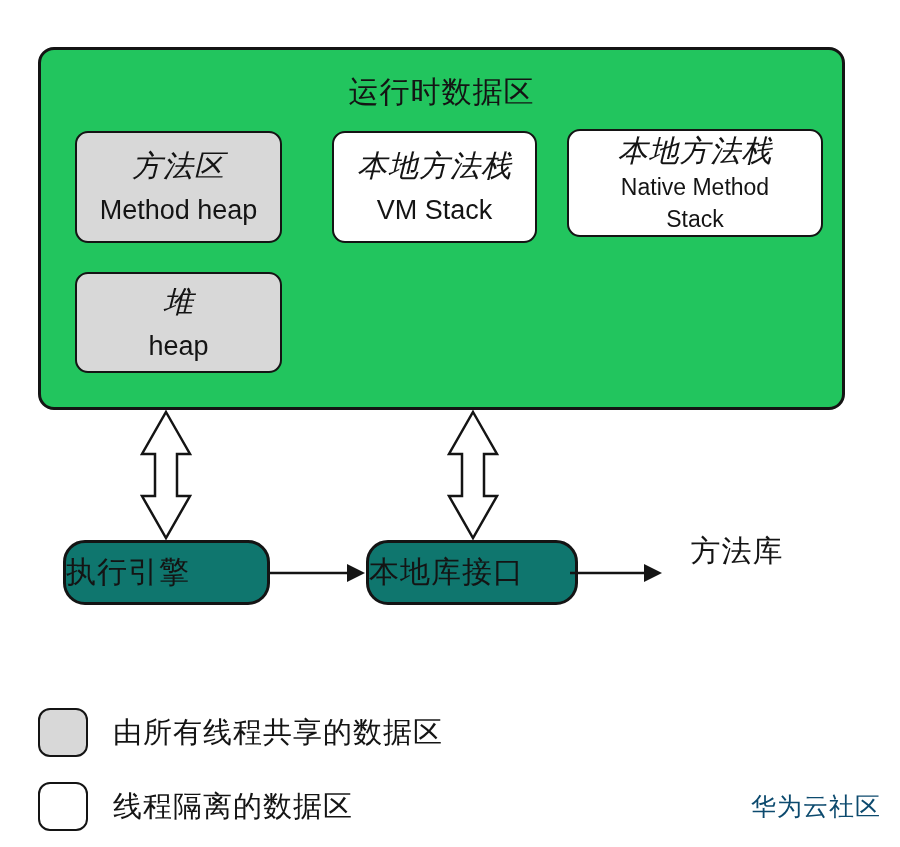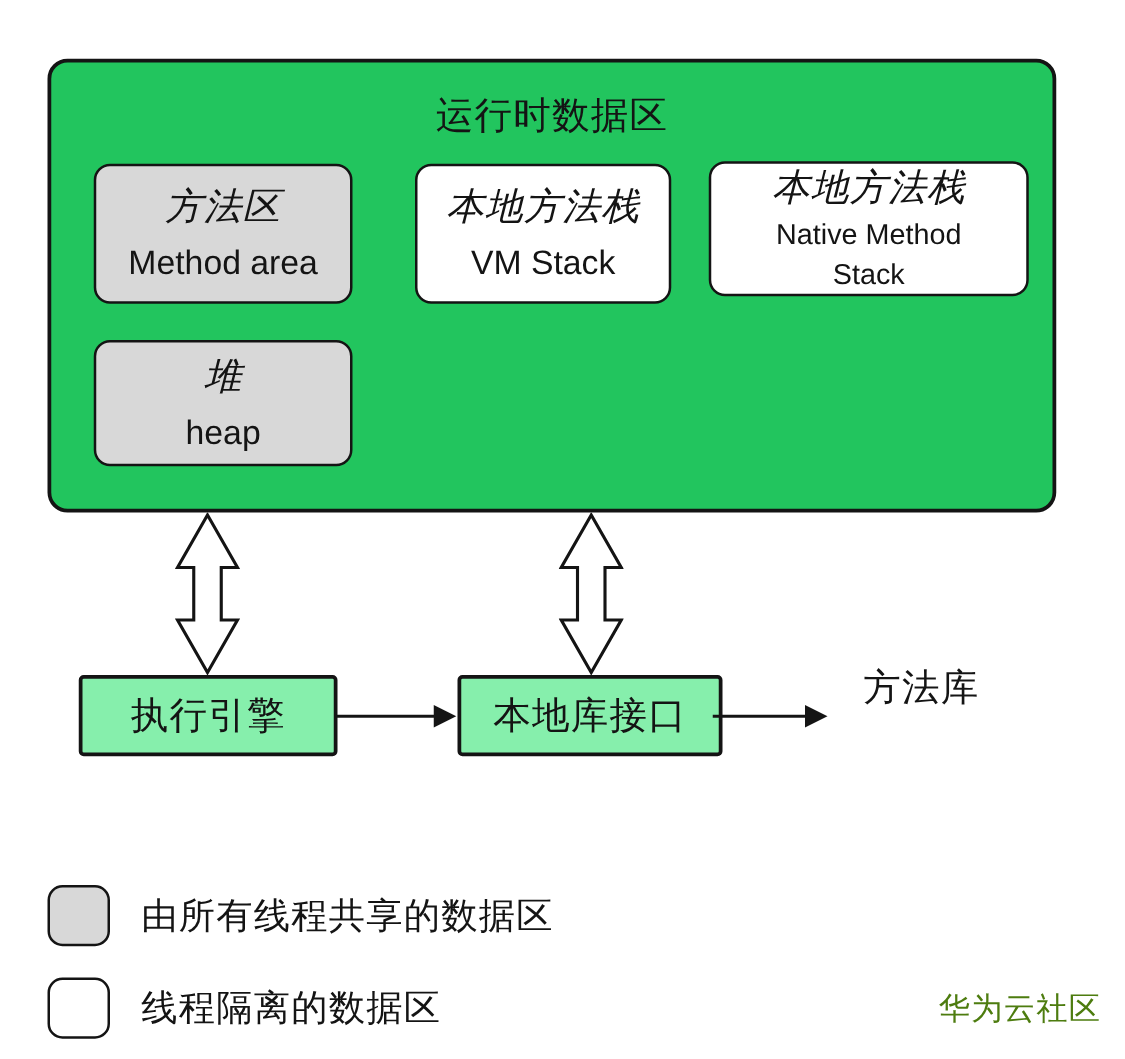--- a/index.html
+++ b/index.html
@@ -50,23 +50,23 @@
   #pcr          { left:289px; top:222px; width:486px; height:101px; }
 
   
   .dbl-arrow { position:absolute; width:52px; height:130px; top:410px; }
   #dbl-arrow-1 { left:140px; }
   #dbl-arrow-2 { left:447px; }
 
   
   .engine-box {
     position:absolute; top:540px; height:65px;
-    background:#86efac;
-    border:3px solid #141414; border-radius:4px;
-    display:flex; align-items:center; justify-content:center;
+    background:#0f766e;
+    border:3px solid #141414; border-radius:22px;
+    display:flex; align-items:center; 
     font-size:30px; font-weight:500; letter-spacing:1px;
   }
   #execution-engine { left:63px;  width:207px; }
   #native-interface { left:366px; width:212px; }
 
   .h-arrow { position:absolute; top:560px; height:26px; }
   #h-arrow-1 { left:269px; width:97px; }
   #h-arrow-2 { left:570px; width:93px; }
 
   .native-lib {
@@ -87,34 +87,34 @@
     border:2.5px solid #141414; border-radius:12px;
     flex:0 0 auto;
   }
   .swatch.shared   { background:#d8d8d8; }
   .swatch.isolated { background:#ffffff; }
   .legend-label { font-size:29px; font-weight:400; letter-spacing:1px; }
 
   
   .watermark {
     position:absolute; left:751px; top:790px;
-    font-size:25px; color:#4d7c0f; letter-spacing:1px;
+    font-size:25px; color:#0c4a6e; letter-spacing:1px;
   }
 </style>
 </head>
 <body>
 
 <div class="stage">
 
   <div class="outer-box">
     <div class="outer-title">运行时数据区</div>
 
     <div class="node shared" id="method-area">
       <div class="zh">方法区</div>
-      <div class="en">Method area</div>
+      <div class="en">Method heap</div>
     </div>
 
     <div class="node isolated" id="vm-stack">
       <div class="zh">本地方法栈</div>
       <div class="en">VM Stack</div>
     </div>
 
     <div class="node isolated" id="native-stack">
       <div class="zh">本地方法栈</div>
       <div class="en">Native Method Stack</div>

